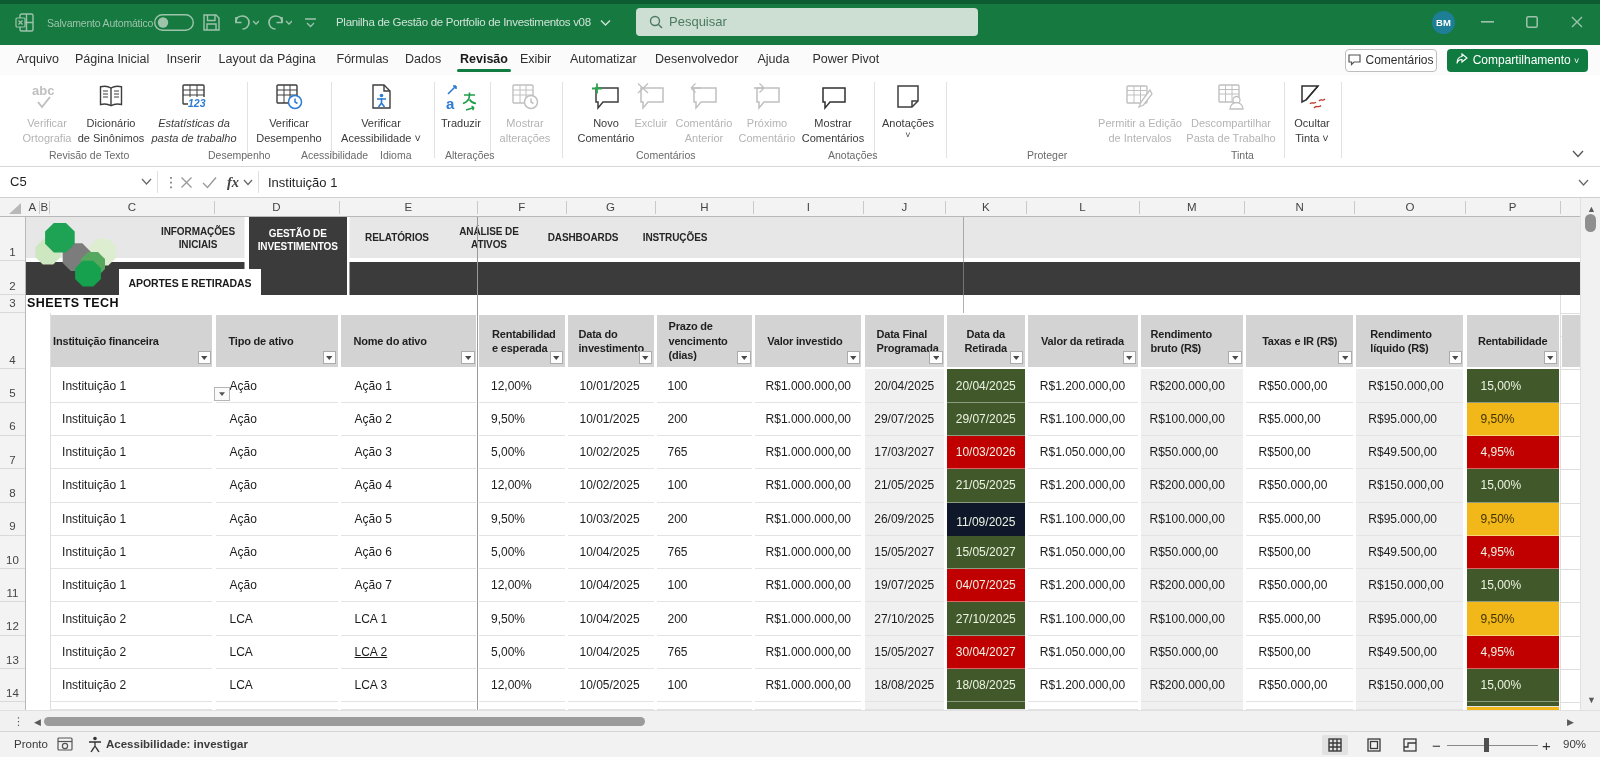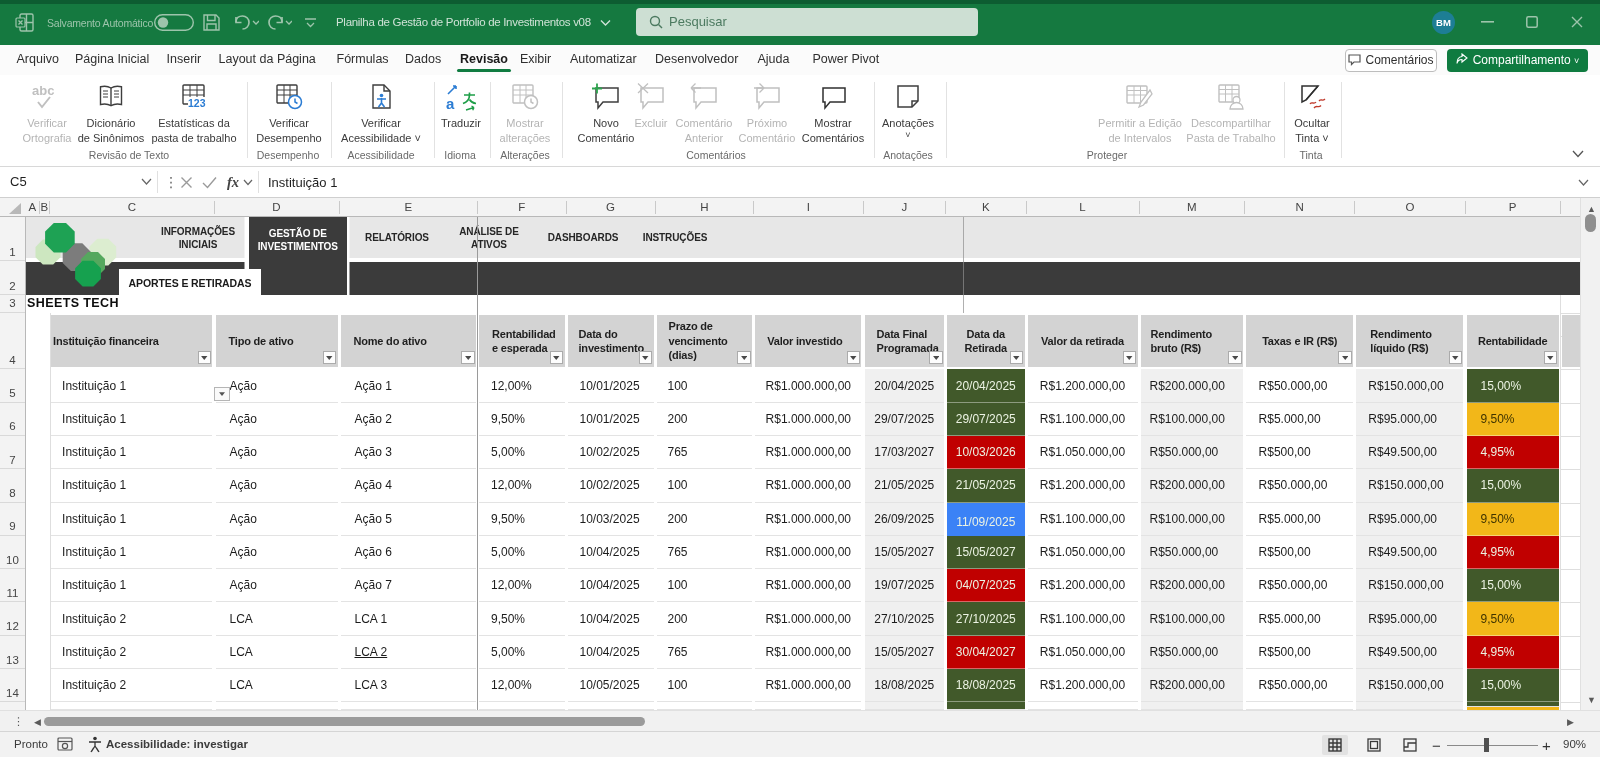--- a/index.html
+++ b/index.html
@@ -15,21 +15,21 @@
 .mi { position:absolute; top:7px; font-size:12.5px; color:#2f2f2f; }
 .mi.active { font-weight:bold; color:#1a1a1a; }
 .mi.active::after { content:""; position:absolute; left:-3px; right:-3px; bottom:-6px; height:3px; background:#107c41; border-radius:2px; }
 .cbtn { position:absolute; left:1345px; top:49px; width:92px; height:23px; border:1px solid #bdbdbd; border-radius:4px; background:#fff; font-size:12px; color:#2f2f2f; text-align:center; line-height:21px; }
 .sbtn { position:absolute; left:1447px; top:49px; width:141px; height:23px; border-radius:4px; background:#0f7b40; font-size:12px; color:#fff; text-align:center; line-height:22px; }
 .ribbon { left:0; top:75px; width:1600px; height:92px; background:#fff; border-bottom:1px solid #d8d8d8; }
 .rbtn { position:absolute; top:7px; width:110px; margin-left:-55px; text-align:center; }
 .ric { height:32px; }
 .rlab { font-size:11px; line-height:14.5px; margin-top:2px; }
 .rsep { position:absolute; top:7px; width:1px; height:76px; background:#e2e2e2; }
-.rgl { position:absolute; top:74px; width:160px; margin-left:-80px; text-align:center; font-size:10.5px; color:#6a6a6a; }
+.rgl { position:absolute; top:74px; width:160px; margin-left:-80px; font-size:10.5px; color:#6a6a6a; }
 .rchev { position:absolute; left:1572px; top:69px; }
 .fbar { left:0; top:167px; width:1600px; height:31px; background:#fff; border-bottom:1px solid #cfcfcf; }
 .namebox { position:absolute; left:0; top:0; width:157px; height:30px; font-size:13px; color:#1f1f1f; line-height:30px; padding-left:10px; }
 .fico { position:absolute; top:0; height:30px; line-height:30px; color:#9a9a9a; font-size:14px; }
 .ftext { position:absolute; left:268px; top:0; height:30px; line-height:31px; font-size:13px; color:#1f1f1f; }
 .chead { left:0; top:198px; width:1580px; height:19.4px; background:#f3f3f3; border-bottom:1px solid #b8b8b8; }
 .cl { position:absolute; top:0; height:19px; text-align:center; font-size:11.5px; color:#444; line-height:19px; }
 .clsep { position:absolute; top:3px; width:1px; height:13px; background:#c9c9c9; }
 .grid { left:0; top:217.4px; width:1580px; height:492.6px; background:#fff; overflow:hidden; }
 .gutter { position:absolute; left:0; top:0; width:26px; height:492.6px; background:#f3f3f3; border-right:1px solid #b8b8b8; }
@@ -147,21 +147,21 @@
         <div class="rlab">Verificar<br>Ortografia</div>
       </div>
 <div class="rbtn" style="left:111px;color:#3a3a3a;">
         <div class="ric"><svg width="30" height="30" viewBox="0 0 30 30" fill="none">
             <path d="M15 6 C12 4.2 8 4 4.5 4.8 V22.5 C8 21.7 12 21.9 15 23.7 C18 21.9 22 21.7 25.5 22.5 V4.8 C22 4 18 4.2 15 6 Z" stroke="#3e3e3e" stroke-width="1.4"></path>
             <path d="M15 6 V23.4" stroke="#3e3e3e" stroke-width="1.4"></path>
             <path d="M7 9 H12 M7 12 H12 M7 15 H12 M18 9 H23 M18 12 H23 M18 15 H23" stroke="#3e3e3e" stroke-width="1"></path>
           </svg></div>
         <div class="rlab">Dicionário<br>de Sinônimos</div>
       </div>
-<div class="rbtn" style="left:194px;color:#3a3a3a;">
+<div class="rbtn" style="left:194px;color:#3a3a3a;font-style:italic;">
         <div class="ric"><svg width="30" height="30" viewBox="0 0 30 30" fill="none">
             <rect x="4" y="3" width="21" height="19" rx="1" stroke="#3e3e3e" stroke-width="1.4"></rect>
             <path d="M4 8 H25 M4 13 H25 M11 3 V22 M18 3 V22" stroke="#3e3e3e" stroke-width="1"></path>
             <rect x="9" y="15" width="18" height="11" fill="#fff"></rect>
             <text x="9" y="25" font-size="10.5" font-weight="bold" fill="#2b7cd3" font-family="Liberation Sans">123</text>
           </svg></div>
         <div class="rlab">Estatísticas da<br>pasta de trabalho</div>
       </div>
 <div class="rbtn" style="left:289px;color:#3a3a3a;">
         <div class="ric"><svg width="32" height="30" viewBox="0 0 32 30" fill="none">
@@ -560,21 +560,21 @@
 <div class="dc" style="left:1356.3px;top:251.9px;width:107.2px;height:33.3px;background:#f0f0f0;color:#1c1c1c;border-bottom:1.2px solid #e3e3e3;padding-left:12px;justify-content:flex-start;">R$150.000,00</div>
 <div class="dc" style="left:1466.5px;top:251.9px;width:92.4px;height:33.3px;background:#41592a;color:#ecf3e3;border-bottom:1.2px solid rgba(255,255,255,0.4);padding-left:14px;justify-content:flex-start;">15,00%</div>
 <div class="dc" style="left:51.1px;top:285.2px;width:161.4px;height:33.3px;background:#ffffff;color:#1c1c1c;border-bottom:1.2px solid #e3e3e3;padding-left:11px;justify-content:flex-start;">Instituição 1</div>
 <div class="dc" style="left:215.5px;top:285.2px;width:122.0px;height:33.3px;background:#ffffff;color:#1c1c1c;border-bottom:1.2px solid #e3e3e3;padding-left:14px;justify-content:flex-start;">Ação</div>
 <div class="dc" style="left:340.5px;top:285.2px;width:135.5px;height:33.3px;background:#ffffff;color:#1c1c1c;border-bottom:1.2px solid #e3e3e3;padding-left:14px;justify-content:flex-start;">Ação 5</div>
 <div class="dc" style="left:479.0px;top:285.2px;width:85.5px;height:33.3px;background:#ffffff;color:#1c1c1c;border-bottom:1.2px solid #e3e3e3;padding-left:12px;justify-content:flex-start;">9,50%</div>
 <div class="dc" style="left:567.5px;top:285.2px;width:86.0px;height:33.3px;background:#ffffff;color:#1c1c1c;border-bottom:1.2px solid #e3e3e3;padding-left:12px;justify-content:flex-start;">10/03/2025</div>
 <div class="dc" style="left:656.5px;top:285.2px;width:95.8px;height:33.3px;background:#ffffff;color:#1c1c1c;border-bottom:1.2px solid #e3e3e3;padding-left:11px;justify-content:flex-start;">200</div>
 <div class="dc" style="left:755.2px;top:285.2px;width:106.2px;height:33.3px;background:#ffffff;color:#1c1c1c;border-bottom:1.2px solid #e3e3e3;justify-content:center;">R$1.000.000,00</div>
 <div class="dc" style="left:864.5px;top:285.2px;width:79.5px;height:33.3px;background:#f0f0f0;color:#1c1c1c;border-bottom:1.2px solid #e3e3e3;justify-content:center;">26/09/2025</div>
-<div class="dc" style="left:947.0px;top:285.2px;width:77.5px;height:39px;background:#3b82f6;color:#ecf3e3;border-bottom:1.2px solid rgba(255,255,255,0.4);justify-content:center;">11/09/2025</div>
+<div class="dc" style="left:947.0px;top:285.2px;width:77.5px;height:39px;background:#0f172a;color:#ecf3e3;border-bottom:1.2px solid rgba(255,255,255,0.4);justify-content:center;">11/09/2025</div>
 <div class="dc" style="left:1027.5px;top:285.2px;width:110.0px;height:33.3px;background:#ffffff;color:#1c1c1c;border-bottom:1.2px solid #e3e3e3;justify-content:center;">R$1.100.000,00</div>
 <div class="dc" style="left:1140.5px;top:285.2px;width:102.6px;height:33.3px;background:#f0f0f0;color:#1c1c1c;border-bottom:1.2px solid #e3e3e3;padding-left:9px;justify-content:flex-start;">R$100.000,00</div>
 <div class="dc" style="left:1246.1px;top:285.2px;width:107.2px;height:33.3px;background:#ffffff;color:#1c1c1c;border-bottom:1.2px solid #e3e3e3;padding-left:12.5px;justify-content:flex-start;">R$5.000,00</div>
 <div class="dc" style="left:1356.3px;top:285.2px;width:107.2px;height:33.3px;background:#f0f0f0;color:#1c1c1c;border-bottom:1.2px solid #e3e3e3;padding-left:12px;justify-content:flex-start;">R$95.000,00</div>
 <div class="dc" style="left:1466.5px;top:285.2px;width:92.4px;height:33.3px;background:#f2b719;color:#3f3400;border-bottom:1.2px solid rgba(255,255,255,0.4);padding-left:14px;justify-content:flex-start;">9,50%</div>
 <div class="dc" style="left:51.1px;top:318.5px;width:161.4px;height:33.3px;background:#ffffff;color:#1c1c1c;border-bottom:1.2px solid #e3e3e3;padding-left:11px;justify-content:flex-start;">Instituição 1</div>
 <div class="dc" style="left:215.5px;top:318.5px;width:122.0px;height:33.3px;background:#ffffff;color:#1c1c1c;border-bottom:1.2px solid #e3e3e3;padding-left:14px;justify-content:flex-start;">Ação</div>
 <div class="dc" style="left:340.5px;top:318.5px;width:135.5px;height:33.3px;background:#ffffff;color:#1c1c1c;border-bottom:1.2px solid #e3e3e3;padding-left:14px;justify-content:flex-start;">Ação 6</div>
 <div class="dc" style="left:479.0px;top:318.5px;width:85.5px;height:33.3px;background:#ffffff;color:#1c1c1c;border-bottom:1.2px solid #e3e3e3;padding-left:12px;justify-content:flex-start;">5,00%</div>
 <div class="dc" style="left:567.5px;top:318.5px;width:86.0px;height:33.3px;background:#ffffff;color:#1c1c1c;border-bottom:1.2px solid #e3e3e3;padding-left:12px;justify-content:flex-start;">10/04/2025</div>

